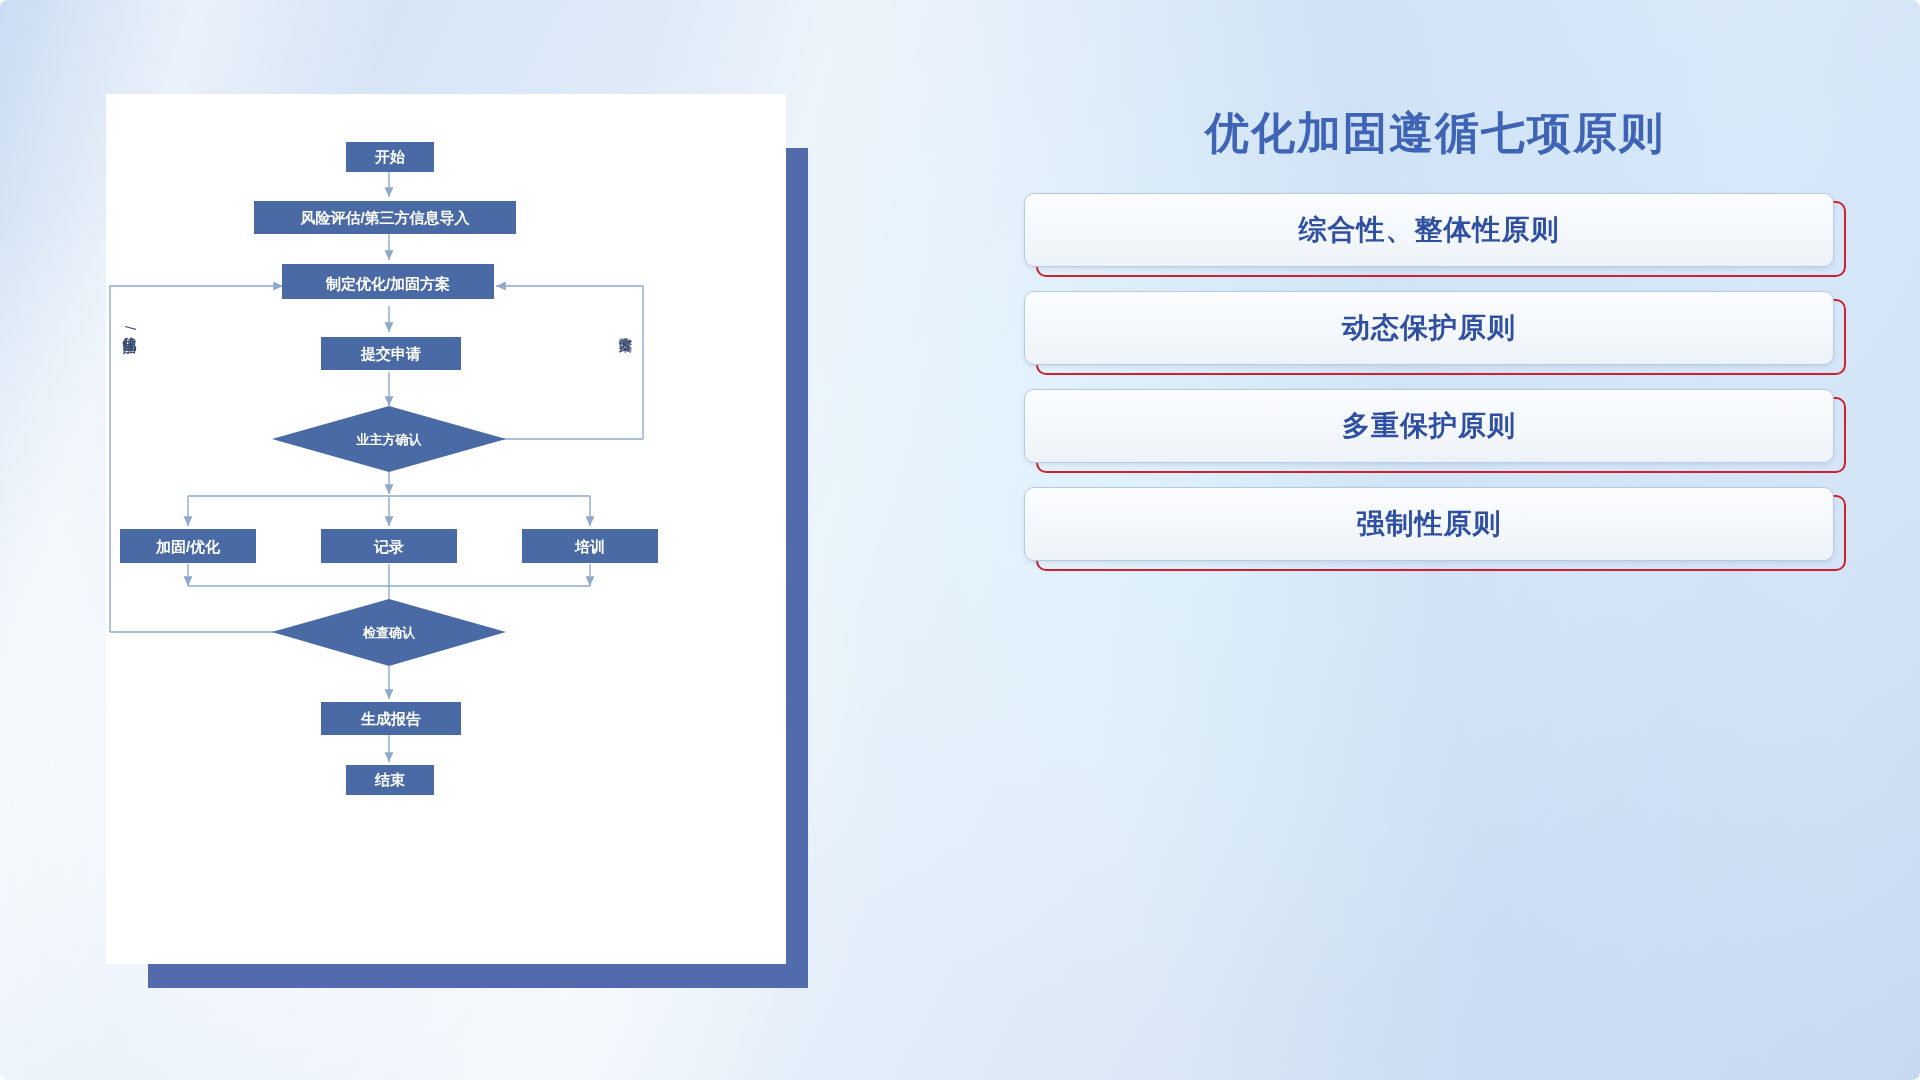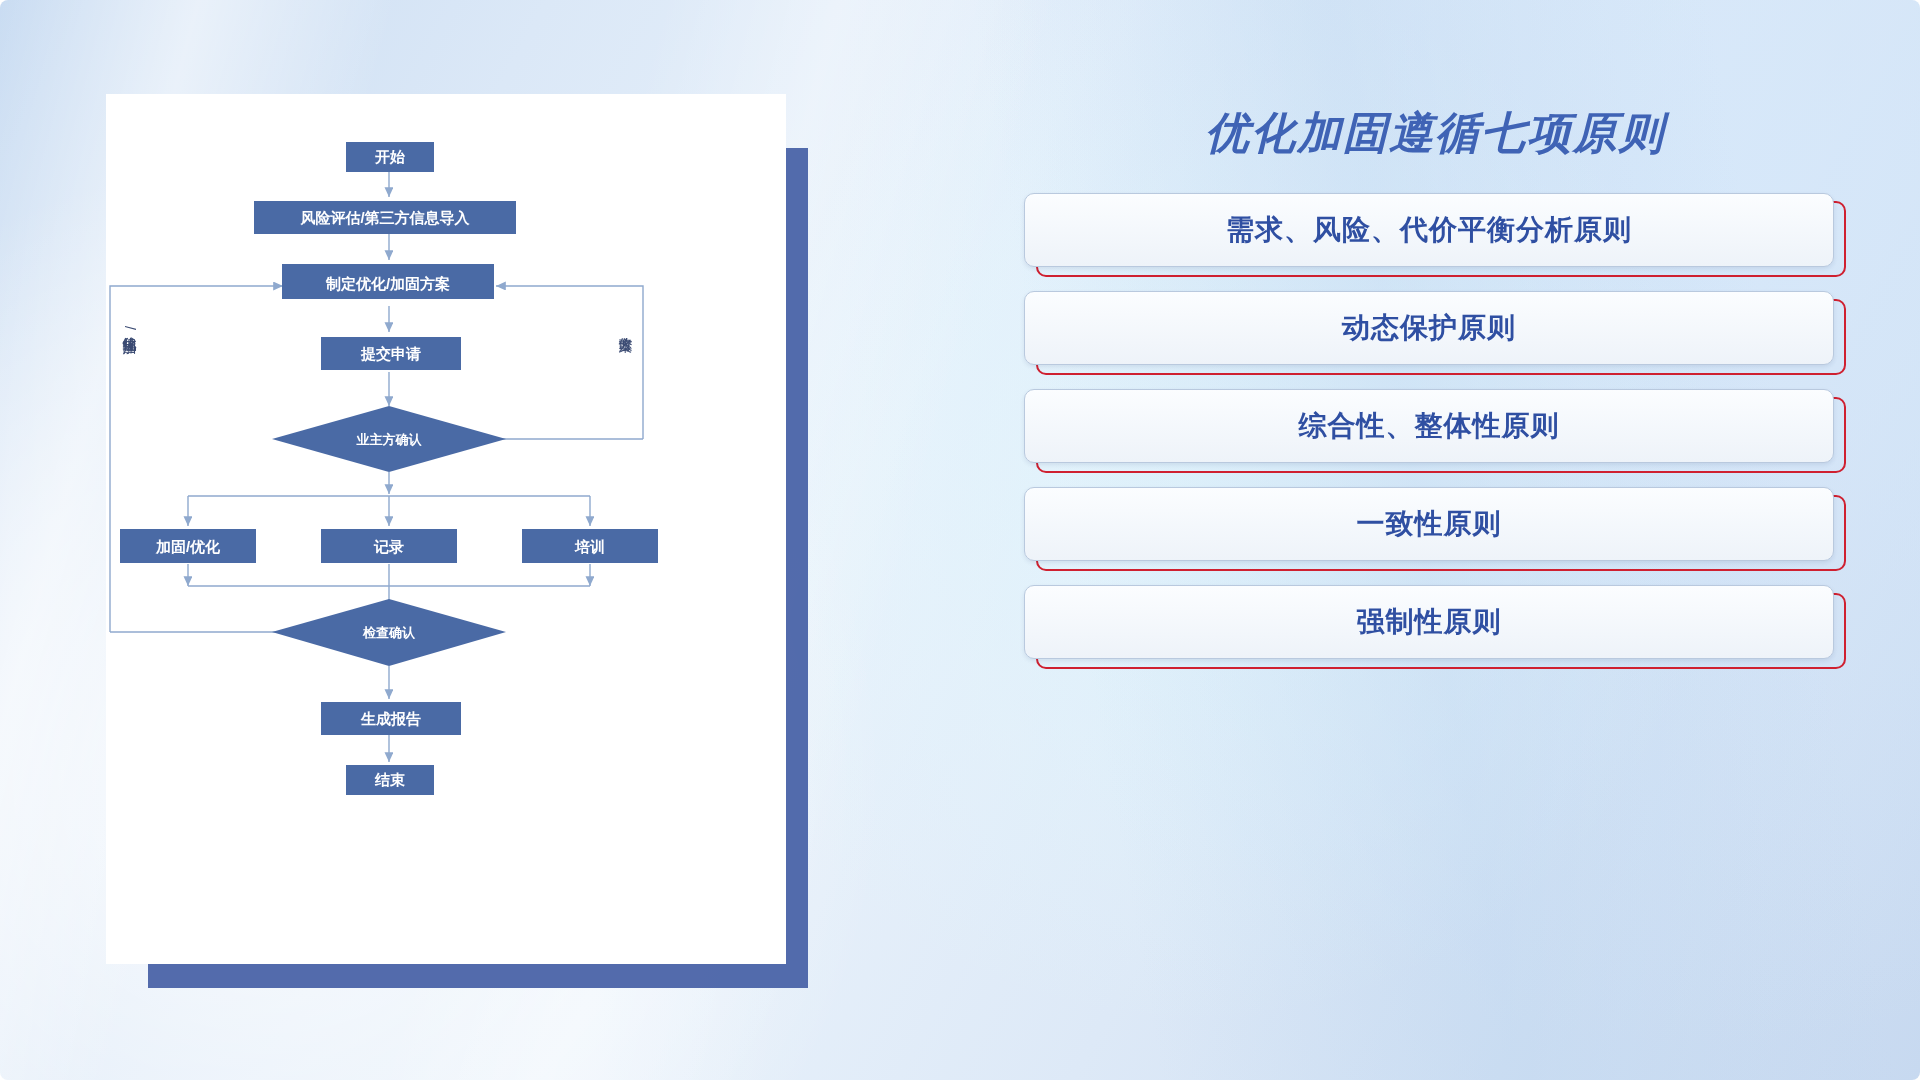--- a/index.html
+++ b/index.html
@@ -73,21 +73,20 @@
     width: 850px;
     height: 950px;
   }
   #right-title {
     font-size: 44px;
     font-weight: bold;
     color: #3f63b5;
     text-align: center;
     letter-spacing: 2px;
     margin: 24px 0 30px 0;
-    font-style: italic;
   }
   .principle-row {
     position: relative;
     height: 76px;
     margin: 0 14px 22px 14px;
   }
   .principle-underlay {
     position: absolute;
     left: 12px;
     top: 8px;
@@ -227,46 +226,40 @@
     </g>
 
     <text class="fc-side-text" x="24" y="232" font-size="14" writing-mode="tb" glyph-orientation-vertical="0">继续优化/加固</text>
     <text class="fc-side-text" x="520" y="232" font-size="14" writing-mode="tb" glyph-orientation-vertical="0">方案修改</text>
   </svg>
 
   <div id="right-panel">
 
     <div id="right-title">优化加固遵循七项原则</div>
 
-    <div class="principle-row">
-      <div class="principle-underlay"></div>
-      <div class="principle-card">
-        <span class="principle-text">需求、风险、代价平衡分析原则</span>
+
+    <div class="principle-row">
+      <div class="principle-underlay"></div>
+      <div class="principle-card">
+        <span class="principle-text">综合性、整体性原则</span>
       </div>
     </div>
 
     <div class="principle-row">
       <div class="principle-underlay"></div>
       <div class="principle-card">
         <span class="principle-text">动态保护原则</span>
       </div>
     </div>
 
-    <div class="principle-row">
-      <div class="principle-underlay"></div>
-      <div class="principle-card">
-        <span class="principle-text">综合性、整体性原则</span>
-      </div>
-    </div>
-
-
-    <div class="principle-row">
-      <div class="principle-underlay"></div>
-      <div class="principle-card">
-        <span class="principle-text">一致性原则</span>
+
+    <div class="principle-row">
+      <div class="principle-underlay"></div>
+      <div class="principle-card">
+        <span class="principle-text">多重保护原则</span>
       </div>
     </div>
 
     <div class="principle-row">
       <div class="principle-underlay"></div>
       <div class="principle-card">
         <span class="principle-text">强制性原则</span>
       </div>
     </div>
 

